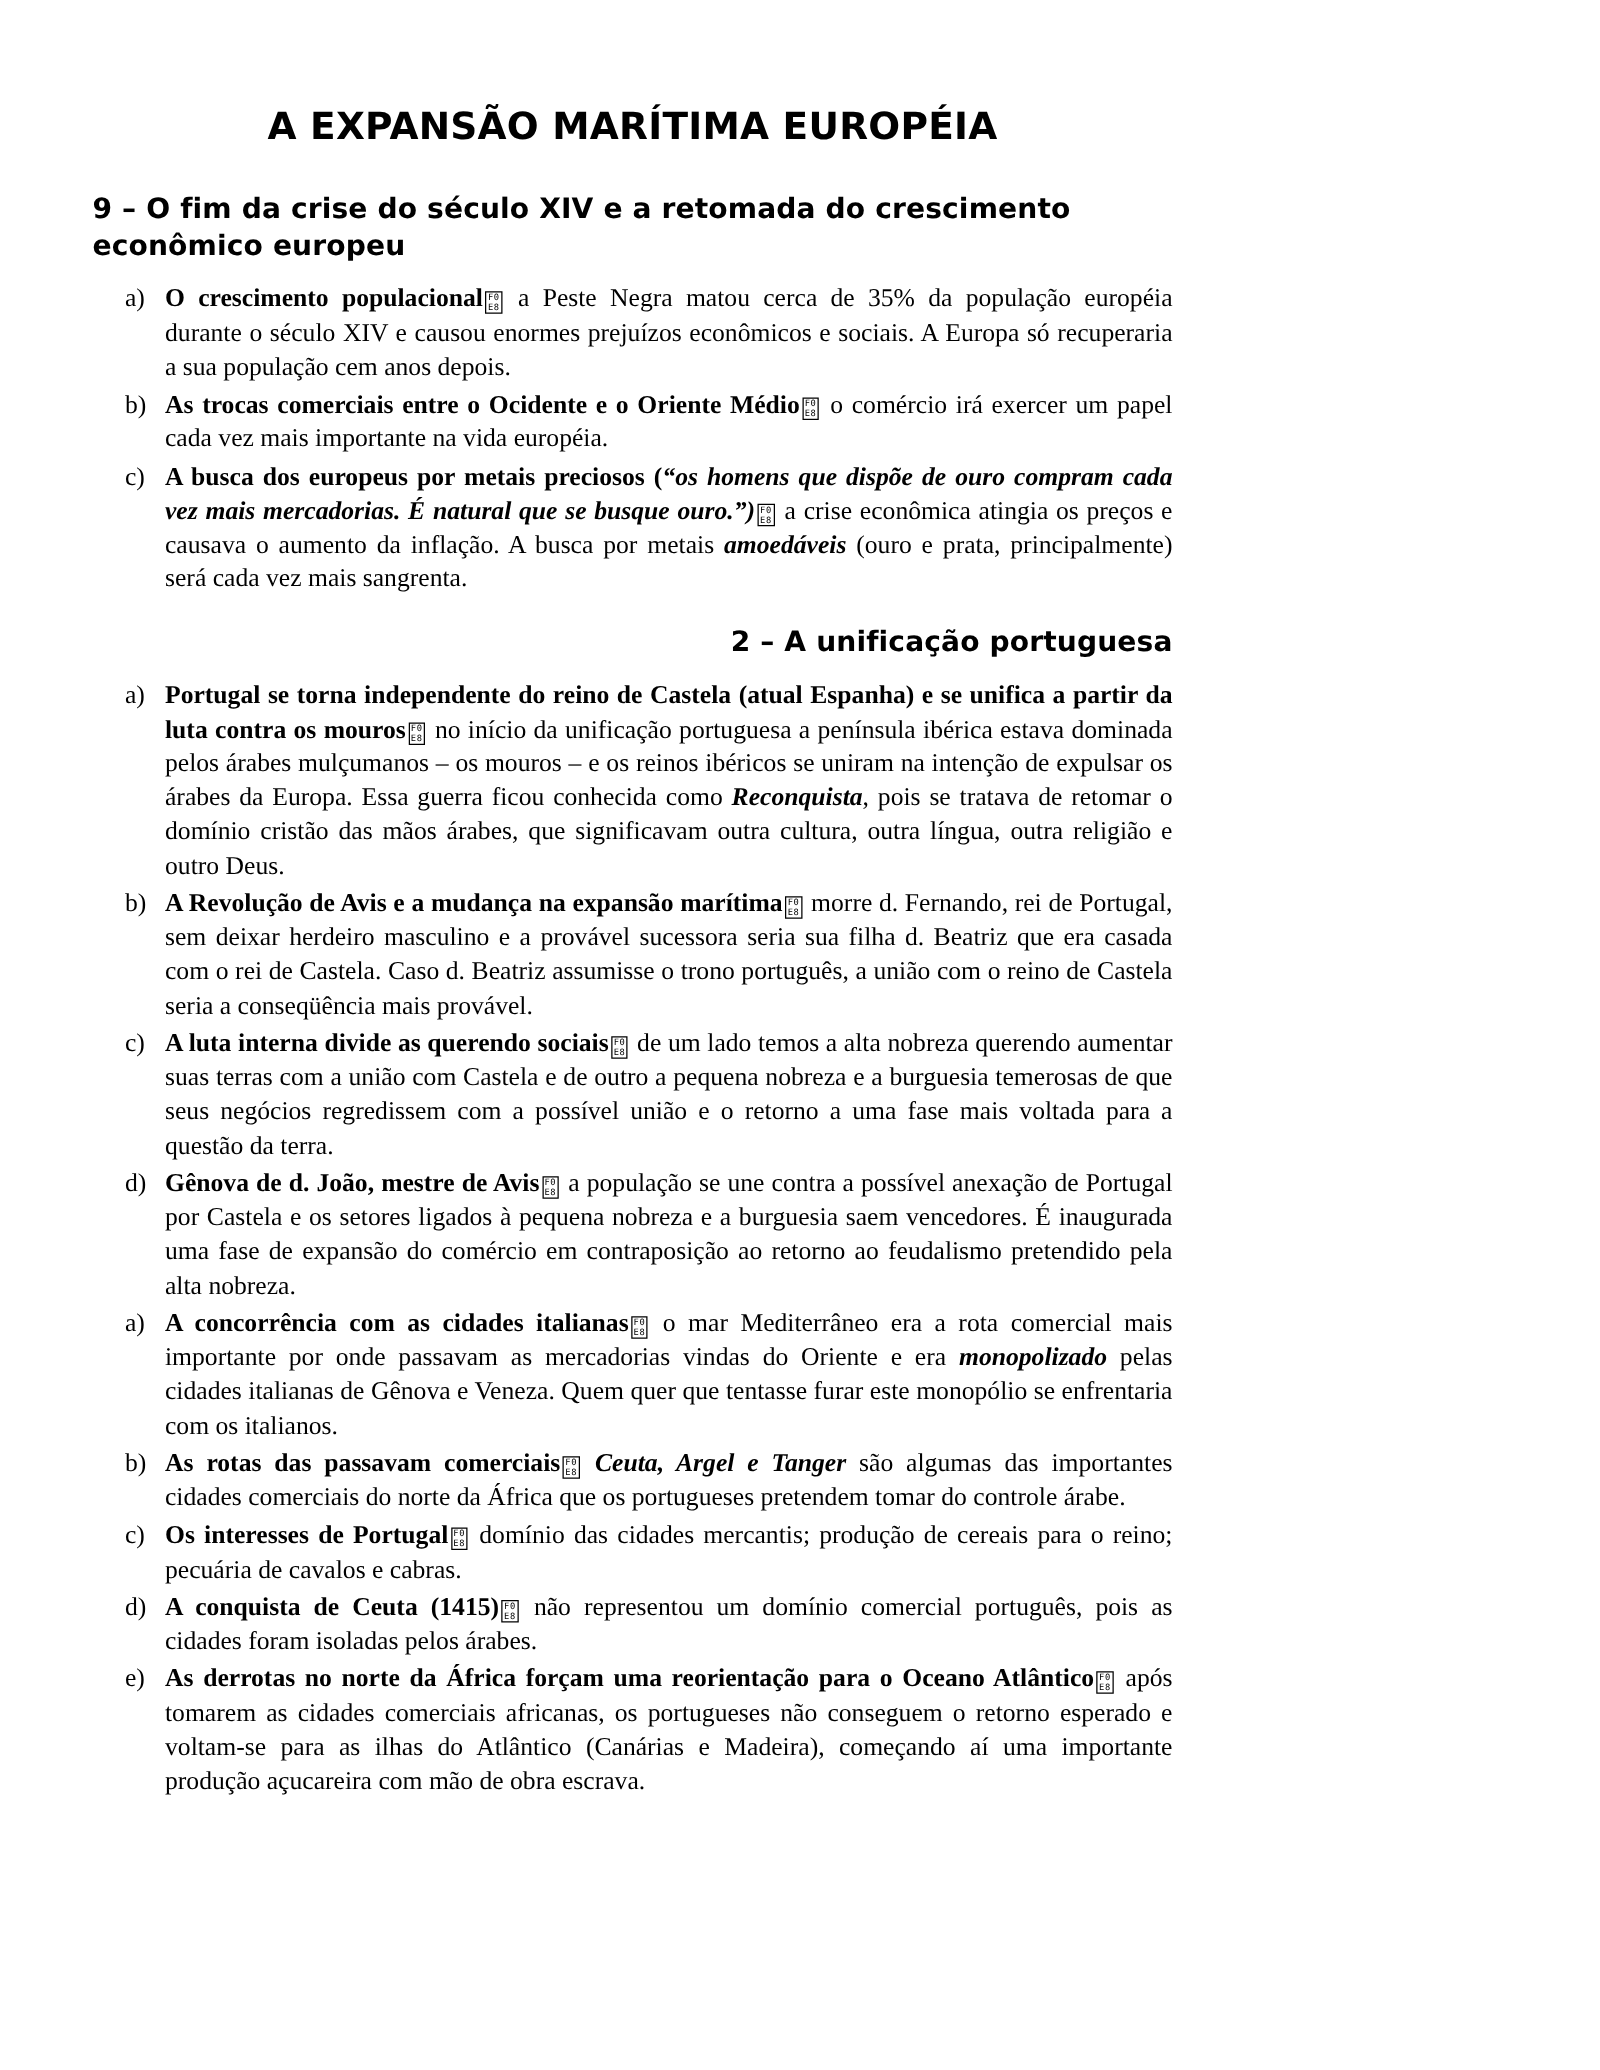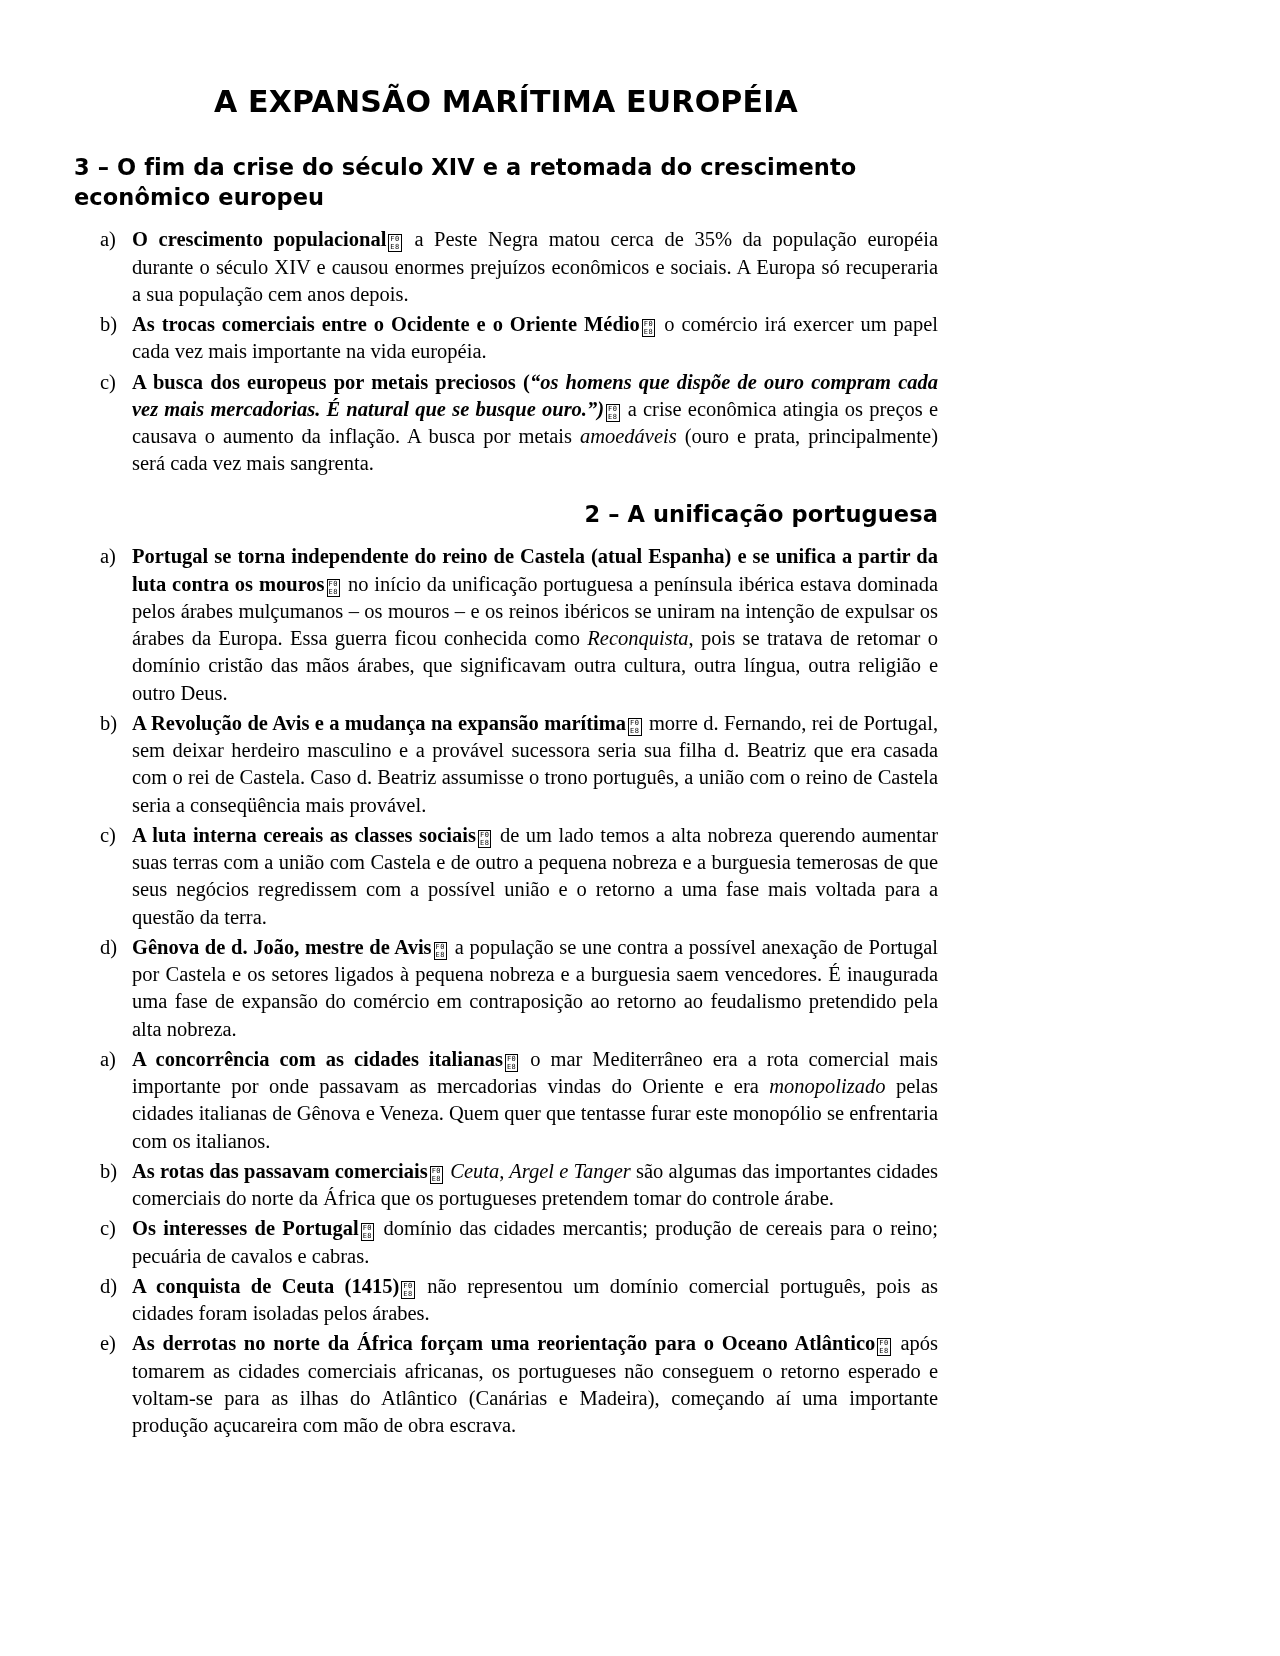--- a/index.html
+++ b/index.html
@@ -60,20 +60,21 @@
     top: 0;
     width: 28px;
     font-size: 20.5px;
     font-family: "Liberation Serif", serif;
   }
   .bold {
     font-weight: bold;
   }
   .ital {
     font-style: italic;
+    font-weight: bold;
   }
   .bold-ital {
     font-weight: bold;
     font-style: italic;
   }
   
   .glyphbox {
     display: inline-block;
     border: 1px solid #000;
     font-family: "DejaVu Sans Mono", monospace;
@@ -96,21 +97,21 @@
     margin-bottom: 8px;
   }
 </style>
 </head>
 <body>
 
 <div class="page">
 
   <h1 class="doc-title">A EXPANSÃO MARÍTIMA EUROPÉIA</h1>
 
-  <h2 class="section-heading">3 – O fim da crise do século XIV e a retomada do crescimento econômico europeu</h2>
+  <h2 class="section-heading">9 – O fim da crise do século XIV e a retomada do crescimento econômico europeu</h2>
   <ol class="alpha list-block">
     <li>
       <span class="marker">a)</span>
       <span class="bold">O crescimento populacional</span><span class="glyphbox"><span>F0</span><span>E8</span></span><span> a Peste Negra matou cerca de 35% da população européia durante o século XIV e causou enormes prejuízos econômicos e sociais. A Europa só recuperaria a sua população cem anos depois.</span>
     </li>
     <li>
       <span class="marker">b)</span>
       <span class="bold">As trocas comerciais entre o Ocidente e o Oriente Médio</span><span class="glyphbox"><span>F0</span><span>E8</span></span><span> o comércio irá exercer um papel cada vez mais importante na vida européia.</span>
     </li>
     <li>
@@ -124,21 +125,21 @@
     <li>
       <span class="marker">a)</span>
       <span class="bold">Portugal se torna independente do reino de Castela (atual Espanha) e se unifica a partir da luta contra os mouros</span><span class="glyphbox"><span>F0</span><span>E8</span></span><span> no início da unificação portuguesa a península ibérica estava dominada pelos árabes mulçumanos – os mouros – e os reinos ibéricos se uniram na intenção de expulsar os árabes da Europa. Essa guerra ficou conhecida como </span><span class="ital">Reconquista</span><span>, pois se tratava de retomar o domínio cristão das mãos árabes, que significavam outra cultura, outra língua, outra religião e outro Deus.</span>
     </li>
     <li>
       <span class="marker">b)</span>
       <span class="bold">A Revolução de Avis e a mudança na expansão marítima</span><span class="glyphbox"><span>F0</span><span>E8</span></span><span> morre d. Fernando, rei de Portugal, sem deixar herdeiro masculino e a provável sucessora seria sua filha d. Beatriz que era casada com o rei de Castela. Caso d. Beatriz assumisse o trono português, a união com o reino de Castela seria a conseqüência mais provável.</span>
     </li>
     <li>
       <span class="marker">c)</span>
-      <span class="bold">A luta interna cereais as classes sociais</span><span class="glyphbox"><span>F0</span><span>E8</span></span><span> de um lado temos a alta nobreza querendo aumentar suas terras com a união com Castela e de outro a pequena nobreza e a burguesia temerosas de que seus negócios regredissem com a possível união e o retorno a uma fase mais voltada para a questão da terra.</span>
+      <span class="bold">A luta interna divide as querendo sociais</span><span class="glyphbox"><span>F0</span><span>E8</span></span><span> de um lado temos a alta nobreza querendo aumentar suas terras com a união com Castela e de outro a pequena nobreza e a burguesia temerosas de que seus negócios regredissem com a possível união e o retorno a uma fase mais voltada para a questão da terra.</span>
     </li>
     <li>
       <span class="marker">d)</span>
       <span class="bold">Gênova de d. João, mestre de Avis</span><span class="glyphbox"><span>F0</span><span>E8</span></span><span> a população se une contra a possível anexação de Portugal por Castela e os setores ligados à pequena nobreza e a burguesia saem vencedores. É inaugurada uma fase de expansão do comércio em contraposição ao retorno ao feudalismo pretendido pela alta nobreza.</span>
     </li>
   </ol>
 
   <ol class="alpha list-block">
     <li>
       <span class="marker">a)</span>

